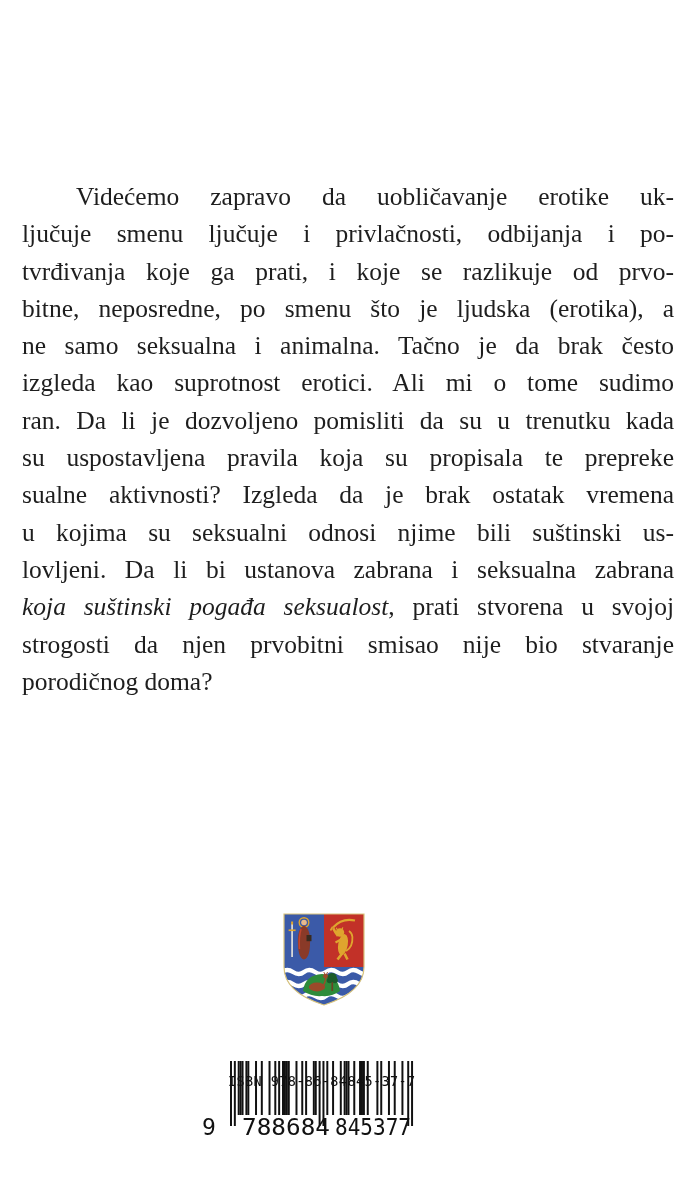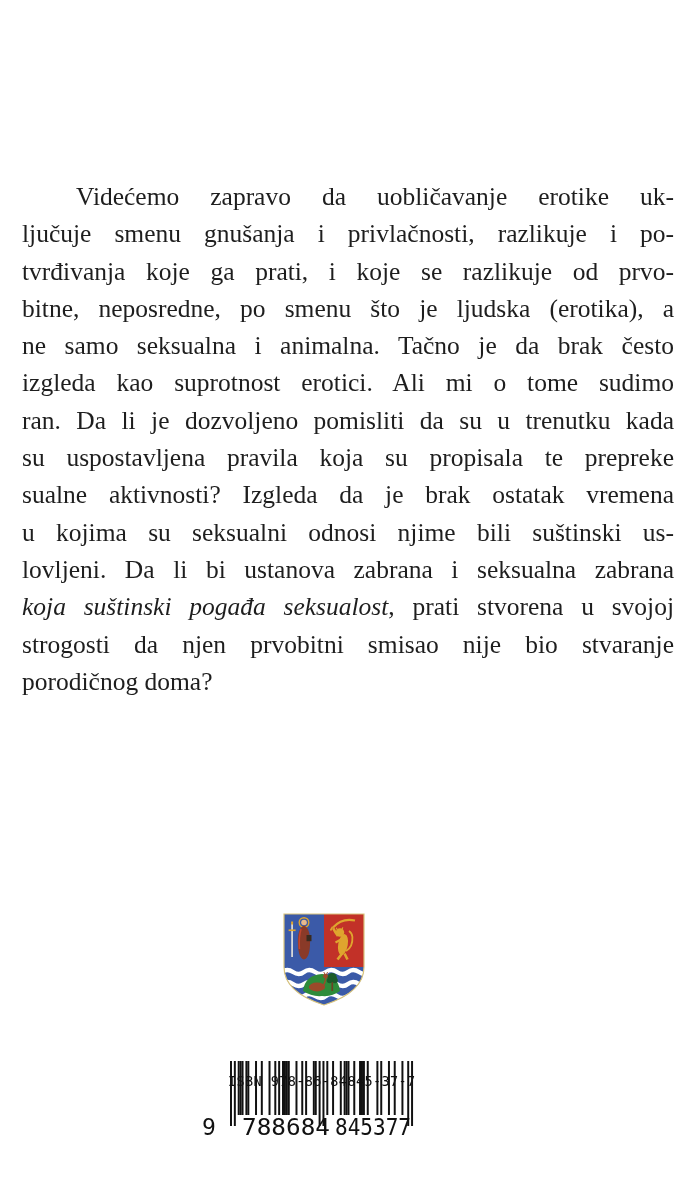--- a/index.html
+++ b/index.html
@@ -44,21 +44,21 @@
     font-size:23px; fill:#111;
   }
 </style>
 </head>
 <body>
 
 <div class="page">
 
   <div class="text-block">
       <div class="line first"><span>Videćemo zapravo da uobličavanje erotike uk-</span></div>
-      <div class="line"><span>ljučuje smenu gnušanja i privlačnosti, razlikuje i po-</span></div>
+      <div class="line"><span>ljučuje smenu ljučuje i privlačnosti, odbijanja i po-</span></div>
       <div class="line"><span>tvrđivanja koje ga prati, i koje se razlikuje od prvo-</span></div>
       <div class="line"><span>bitne, neposredne, po smenu što je ljudska (erotika), a</span></div>
       <div class="line"><span>ne samo seksualna i animalna. Tačno je da brak često</span></div>
       <div class="line"><span>izgleda kao suprotnost erotici. Ali mi o tome sudimo</span></div>
       <div class="line"><span>ran. Da li je dozvoljeno pomisliti da su u trenutku kada</span></div>
       <div class="line"><span>su uspostavljena pravila koja su propisala te prepreke</span></div>
       <div class="line"><span>sualne aktivnosti? Izgleda da je brak ostatak vremena</span></div>
       <div class="line"><span>u kojima su seksualni odnosi njime bili suštinski us-</span></div>
       <div class="line"><span>lovljeni. Da li bi ustanova zabrana i seksualna zabrana</span></div>
       <div class="line"><span class="it">koja suštinski pogađa seksualost</span><span>, prati stvorena u svojoj</span></div>

